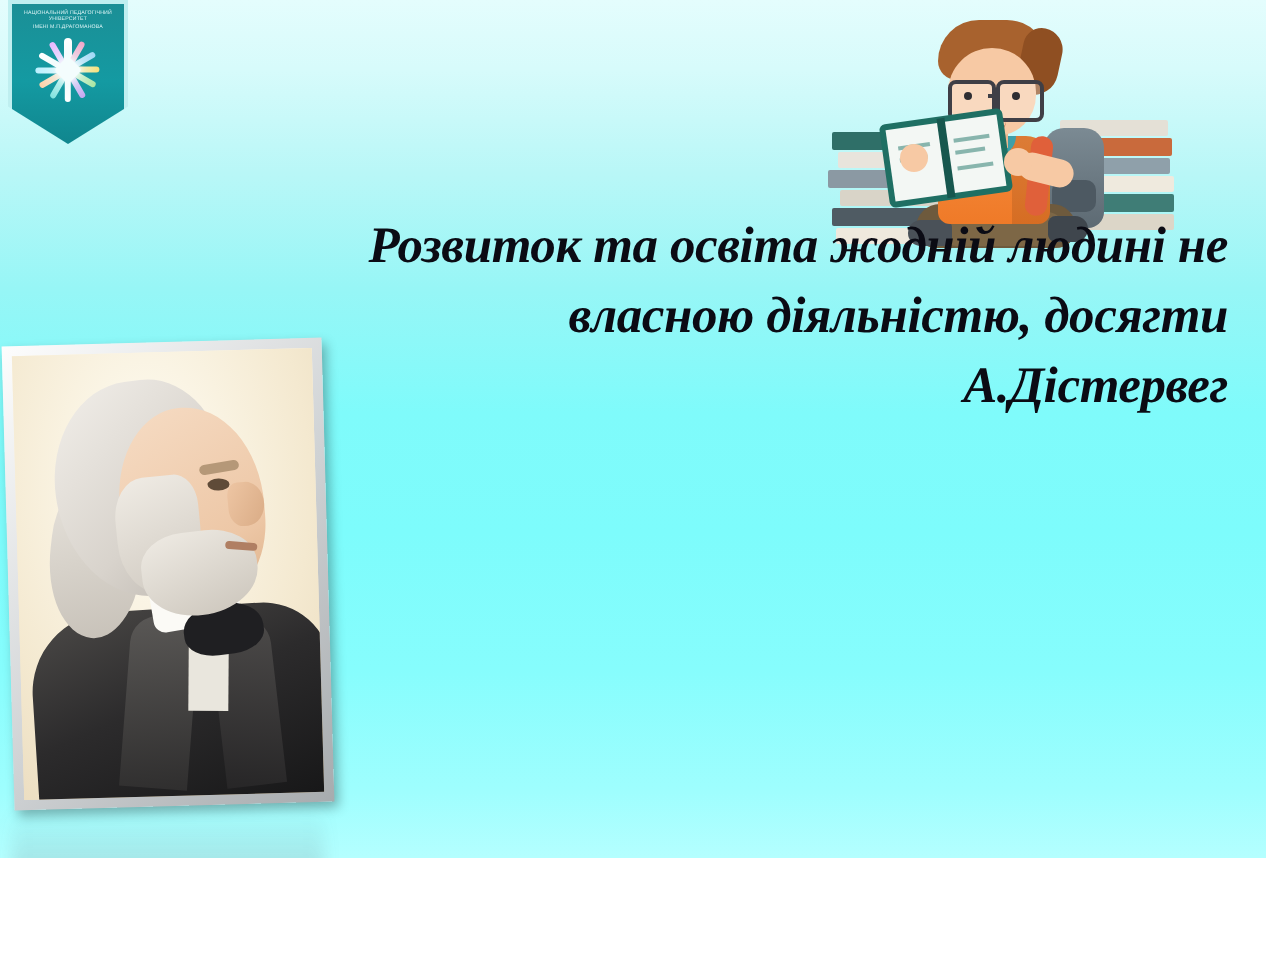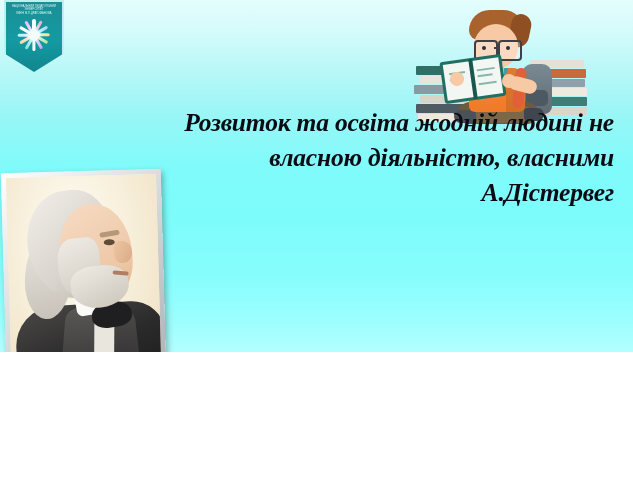--- a/index.html
+++ b/index.html
@@ -3,21 +3,21 @@
 <meta charset="utf-8">
 <style>
   html, body {
     margin: 0;
     padding: 0;
     background: #ffffff;
   }
   #slide {
     position: relative;
     width: 633px;
-    height: 352px;
+    height: 429px;
     overflow: hidden;
     font-family: "Liberation Serif", serif;
     background: linear-gradient(to bottom,
         #e4fdfd 0%,
         #d7fbfb 8%,
         #b9f7f7 20%,
         #96f6f6 34%,
         #7ffbfb 48%,
         #7dfcfc 62%,
         #86fdfd 78%,
@@ -436,21 +436,21 @@
       <div class="ln" style="left:36px; top:18px; width:15px;"></div>
       <div class="ln" style="left:36px; top:26px; width:18px;"></div>
     </div>
 
     <div class="il b-hand-l"></div>
     <div class="il b-hand-r"></div>
   </div>
 
   <div class="quote-block">
     <span class="quote-line">Розвиток та освіта жодній людині не</span>
-    <span class="quote-line">власною діяльністю, власними</span>
+    <span class="quote-line">власною діяльністю, досягти</span>
     <span class="quote-author">А.Дістервег</span>
   </div>
 
   <div class="portrait-reflection"></div>
   <div class="portrait-wrap">
     <div class="portrait-frame"></div>
     <div class="portrait-photo">
       <div class="pt p-bgshade"></div>
       <div class="pt p-coat"></div>
       <div class="pt p-lapel-l"></div>

